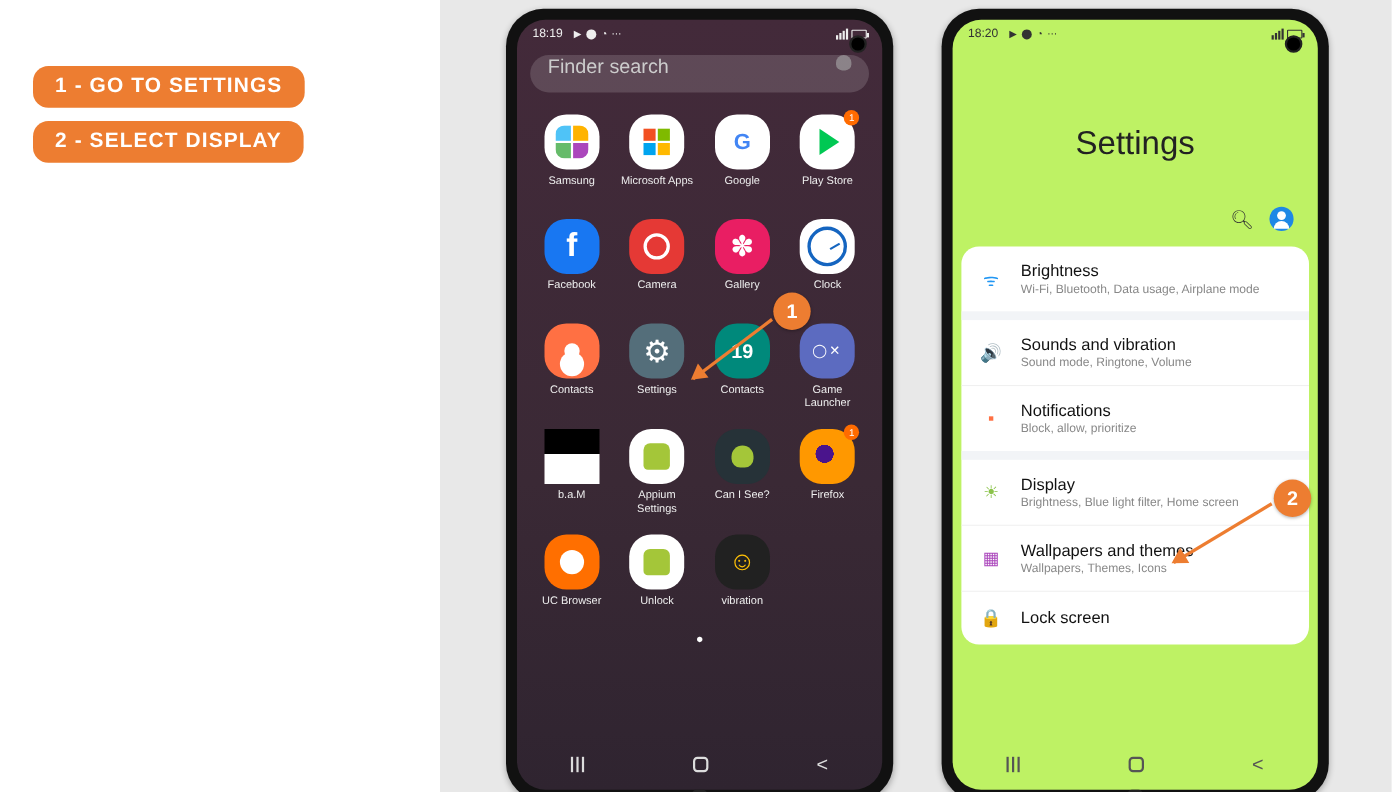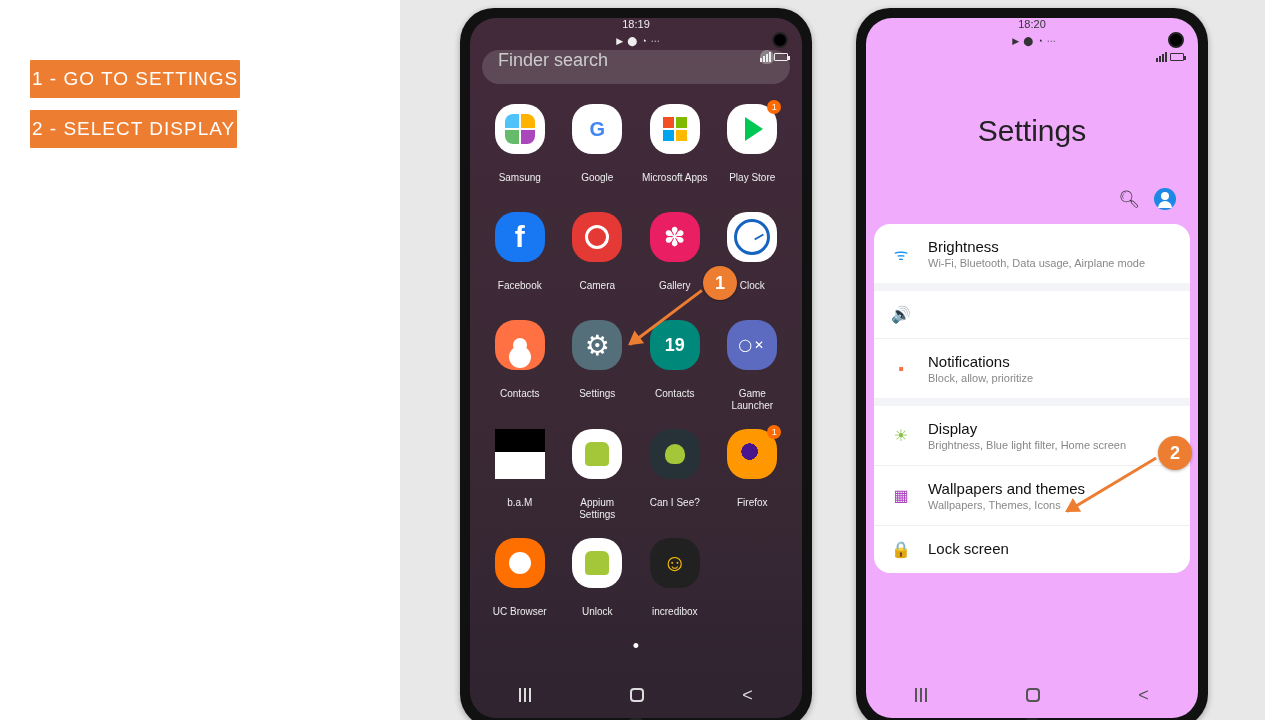--- a/index.html
+++ b/index.html
@@ -17,24 +17,24 @@
     width: 865px; height: 720px;
     background: #e8e8e8;
   }
   
   .step-label {
     position: absolute;
     left: 30px;
     background: #ed7d31;
     color: #fff;
     font-size: 19px;
-    font-weight: 400;
+    font-weight: 700;
     letter-spacing: 1px;
-    padding: 8px 2px;
-    border-radius: 1px;
+    padding: 8px 20px;
+    border-radius: 14px;
     white-space: nowrap;
   }
   .step-1 { top: 60px; }
   .step-2 { top: 110px; }
 
   
   .phone {
     position: absolute;
     width: 352px;
     height: 720px;
@@ -55,40 +55,39 @@
     transform: translateX(-50%);
     border-radius: 4px;
   }
   .screen {
     width: 100%; height: 100%;
     border-radius: 26px;
     overflow: hidden;
     position: relative;
   }
   .screen.dark { background: linear-gradient(#432a3a,#3a2935 60%, #2f2430); }
-  .screen.light { background: #f0abfc; }
+  .screen.light { background: #bef264; }
   .camera-hole {
     position: absolute;
     right: 14px; top: 14px;
     width: 16px; height: 16px;
     background: #000; border-radius: 50%;
     border: 2px solid #222;
     z-index: 5;
   }
   
   .statusbar {
     height: 26px;
     display: flex;
     align-items: center;
     padding: 0 14px;
     font-size: 11px;
     gap: 6px;
     position: relative;
     z-index: 2;
-    flex-direction: column;
   }
   .statusbar.dark { color: #eee; }
   .statusbar.light { color: #333; }
   .status-icons { display:flex; gap:4px; margin-left:4px; }
   .status-icons span { font-size:9px; }
   .battery {
     margin-left: auto;
     display: flex; align-items:center; gap:3px;
   }
   .battery .sig { display:flex; gap:1px; align-items:flex-end; }
@@ -123,21 +122,21 @@
   }
   .app-icon {
     width: 50px; height: 50px;
     border-radius: 20px;
     background: #fff;
     display:flex; align-items:center; justify-content:center;
     font-size: 22px; color:#fff;
     position:relative;
   }
   .app-label {
-    margin-top: 18px;
+    margin-top: 5px;
     font-size: 10px;
     color: #eee;
     text-align:center;
     line-height: 1.15;
     min-height: 22px;
   }
   .badge {
     position:absolute; top:-4px; right:-4px;
     width:14px; height:14px; background:#ff6b00;
     border-radius:50%; font-size:9px; color:#fff;
@@ -285,28 +284,28 @@
     <div class="finder">
       <span>Finder search</span>
       <span class="finder-mic"></span>
     </div>
     <div class="app-grid" id="app-grid">
         <div class="app">
           <div class="app-icon ic-samsung"></div>
           <div class="app-label">Samsung</div>
         </div>
         <div class="app">
+          <div class="app-icon ic-ms"></div>
+          <div class="app-label">Microsoft Apps</div>
+        </div>
+        <div class="app">
           <div class="app-icon ic-google"></div>
           <div class="app-label">Google</div>
         </div>
         <div class="app">
-          <div class="app-icon ic-ms"></div>
-          <div class="app-label">Microsoft Apps</div>
-        </div>
-        <div class="app">
           <div class="app-icon ic-play">
             <span class="badge">1</span>
           </div>
           <div class="app-label">Play Store</div>
         </div>
         <div class="app">
           <div class="app-icon ic-fb"></div>
           <div class="app-label">Facebook</div>
         </div>
         <div class="app">
@@ -358,21 +357,21 @@
         <div class="app">
           <div class="app-icon ic-uc"></div>
           <div class="app-label">UC Browser</div>
         </div>
         <div class="app">
           <div class="app-icon ic-unlock"></div>
           <div class="app-label">Unlock</div>
         </div>
         <div class="app">
           <div class="app-icon ic-incred"></div>
-          <div class="app-label">incredibox</div>
+          <div class="app-label">vibration</div>
         </div>
       </div>
     <div class="page-dot">•</div>
     <div class="navbar dark">
       <span class="nav-recent">
           <i></i>
           <i></i>
           <i></i>
         </span>
       <span class="nav-home"></span>
@@ -412,20 +411,24 @@
     <div class="settings-list" id="settings-list">
         <div class="setting-item">
           <div class="set-icon ic-conn">ᯤ</div>
           <div class="set-text">
             <div class="set-title">Brightness</div>
             <div class="set-sub">Wi-Fi, Bluetooth, Data usage, Airplane mode</div>
           </div>
         </div>
         <div class="setting-item group-gap">
           <div class="set-icon ic-sound">🔊</div>
+          <div class="set-text">
+            <div class="set-title">Sounds and vibration</div>
+            <div class="set-sub">Sound mode, Ringtone, Volume</div>
+          </div>
         </div>
         <div class="setting-item">
           <div class="set-icon ic-notif">▪</div>
           <div class="set-text">
             <div class="set-title">Notifications</div>
             <div class="set-sub">Block, allow, prioritize</div>
           </div>
         </div>
         <div class="setting-item group-gap">
           <div class="set-icon ic-disp">☀</div>

